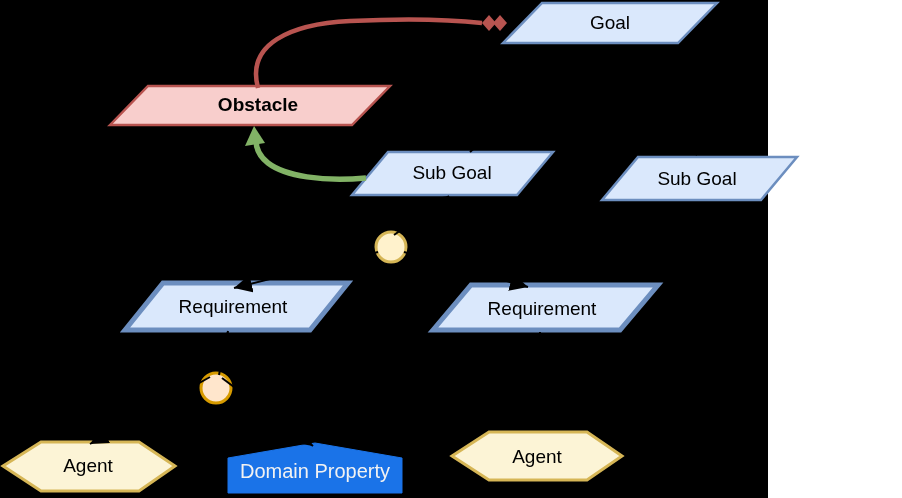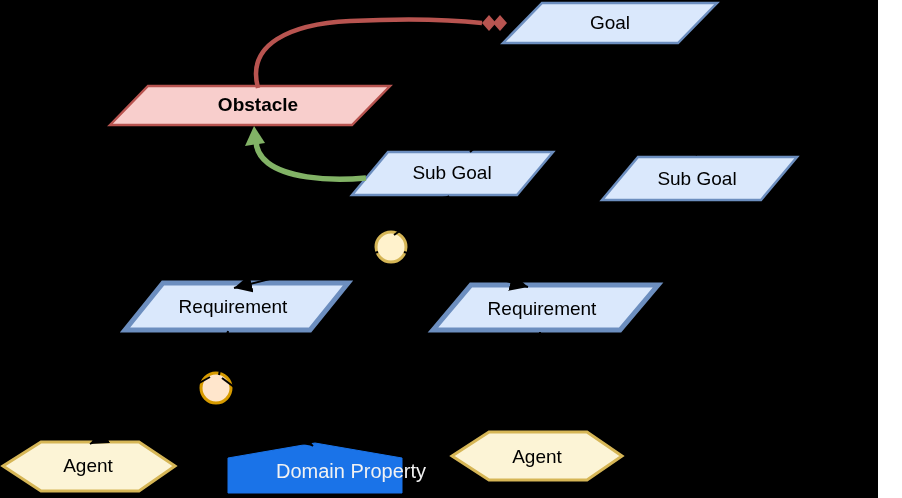--- a/index.html
+++ b/index.html
@@ -5,41 +5,40 @@
   html, body {
     margin: 0;
     padding: 0;
     width: 902px;
     height: 498px;
     overflow: hidden;
     font-family: "Liberation Sans", sans-serif;
   }
   #canvas {
     position: relative;
-    width: 878px;
+    width: 768px;
     height: 498px;
     background: #000000;
   }
   #diagram-svg {
     position: absolute;
     left: 0;
     top: 0;
   }
   .node-label {
     position: absolute;
     transform: translate(-50%, -50%);
     font-size: 19px;
     color: #000000;
     white-space: nowrap;
     pointer-events: none;
   }
   .node-label.light {
     color: #f2f2f2;
     font-size: 20px;
-    margin-left: 36px;
   }
 </style>
 </head>
 <body>
 
 <div id="canvas" style="background: rgb(0, 0, 0);">
 
   <svg id="diagram-svg" width="902" height="498" viewBox="0 0 902 498">
     <defs>
       <marker id="arrB" orient="auto" markerWidth="12" markerHeight="12" refX="9" refY="4.5">

